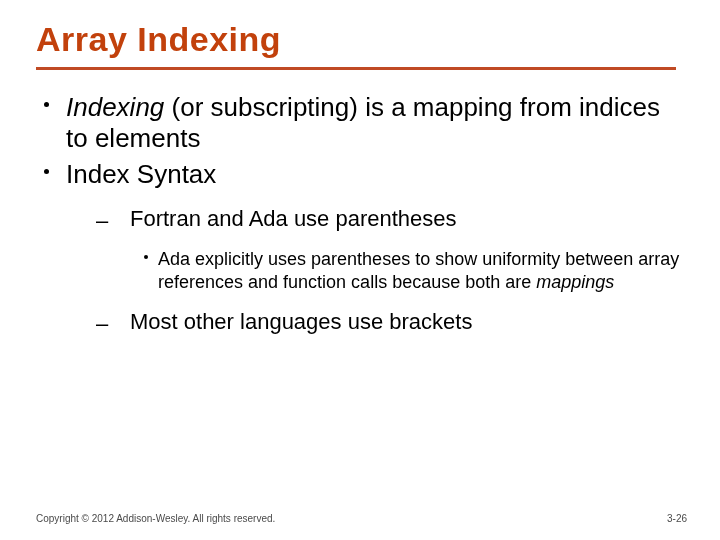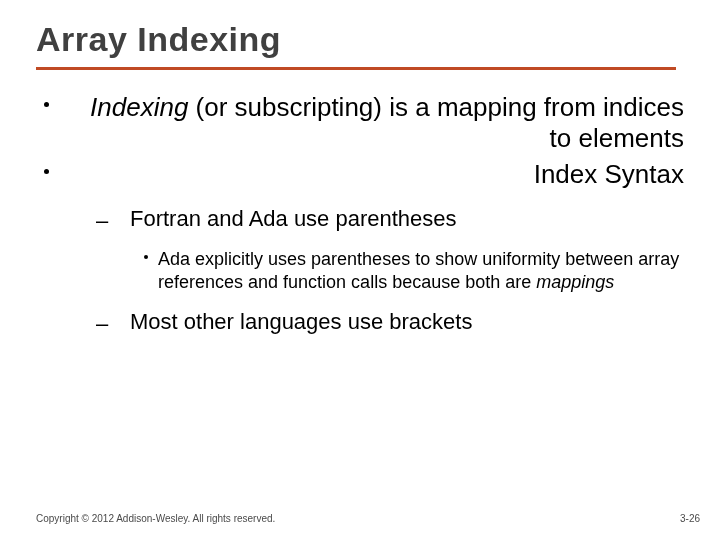--- a/index.html
+++ b/index.html
@@ -16,21 +16,21 @@
   .slide {
     width: 720px;
     height: 540px;
     padding: 20px 36px 0 36px;
     box-sizing: border-box;
     position: relative;
   }
   .title {
     font-size: 34px;
     font-weight: 600;
-    color: #404040;
+    color: #c2410c;
     margin: 0 0 8px 0;
     letter-spacing: 0.5px;
   }
   .rule {
     height: 3px;
     background: #c04a24;
     width: 640px;
     margin: 0 0 22px 0;
   }
   .body {
@@ -48,21 +48,20 @@
     top: 10px;
     width: 5px;
     height: 5px;
     background: #000;
     border-radius: 50%;
   }
   .p1 {
     font-size: 26px;
     line-height: 1.18;
     margin: 0;
-    text-align: right;
   }
   .em { font-style: italic; }
   .sub {
     font-size: 19px;
     line-height: 1.25;
     margin: 4px 0 14px 0;
     padding-left: 0;
   }
   .lvl2 {
     padding-left: 30px;
@@ -103,21 +102,21 @@
     border-radius: 50%;
   }
   .p3 {
     font-size: 18px;
     line-height: 1.25;
     margin: 0;
   }
   .footer {
     position: absolute;
     left: 36px;
-    right: 20px;
+    right: 33px;
     bottom: 16px;
     font-size: 10px;
     color: #4a4a4a;
     font-family: Arial, sans-serif;
     display: flex;
     justify-content: space-between;
   }
 </style>
 </head>
 <body>

